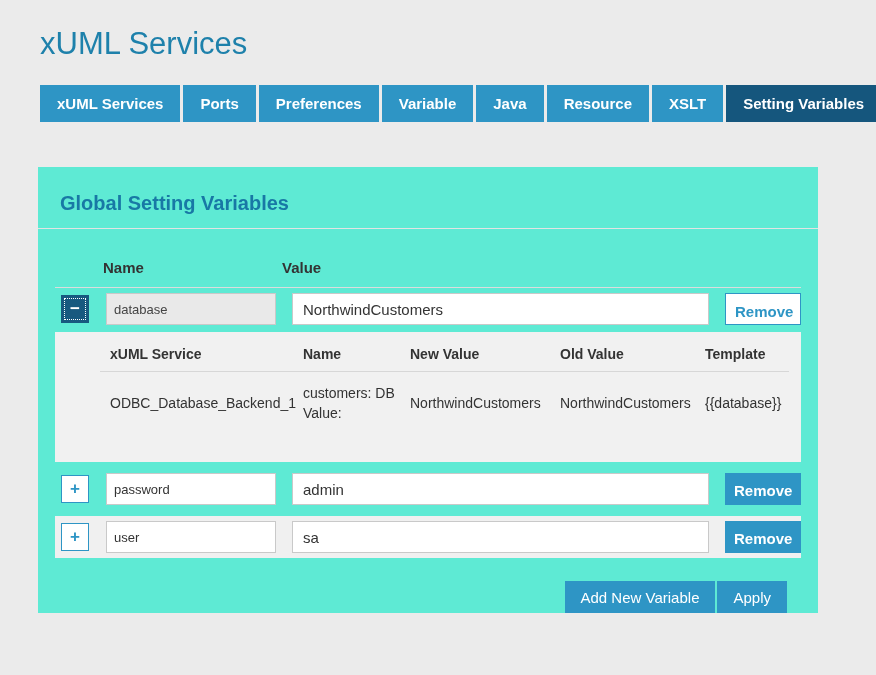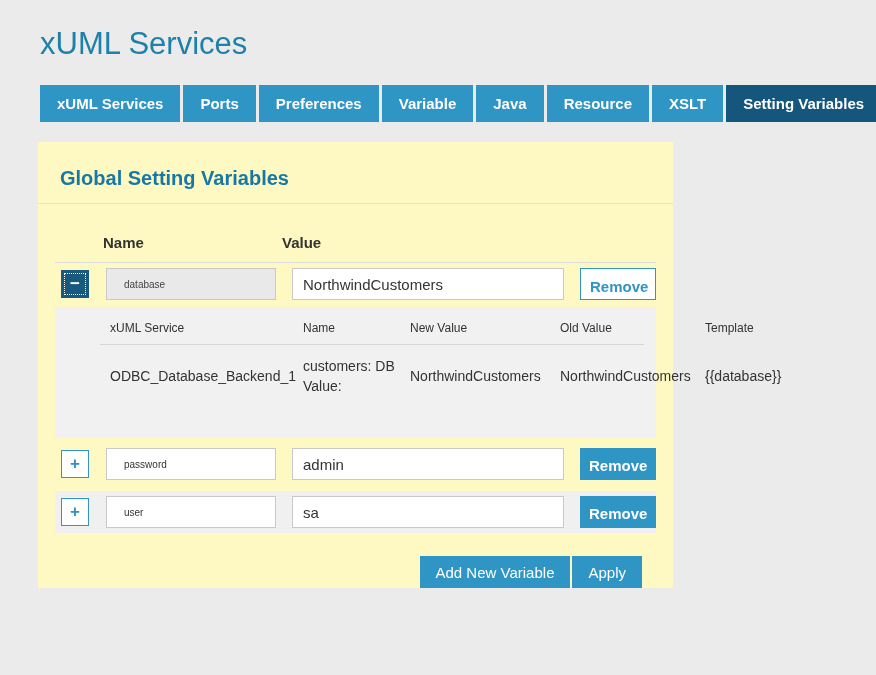--- a/index.html
+++ b/index.html
@@ -27,23 +27,23 @@
     margin-right: 3px;
     background: #2e95c5;
     color: #ffffff;
     font-size: 15px;
     font-weight: bold;
     cursor: pointer;
     white-space: nowrap;
   }
   .tab.active { background: #15567d; }
   .panel {
-    margin: 20px 38px 0 38px;
-    background: #fef9c3;
-    width: 635px;
+    margin: 45px 38px 0 38px;
+    background: #5eead4;
+    width: 780px;
   }
   .panel-heading {
     padding: 25px 0 0 22px;
     height: 62px;
     font-size: 20px;
     font-weight: bold;
     color: #1878a5;
     border-bottom: 1px solid #e3e3e3;
   }
   .inner { margin: 0 17px; }
@@ -88,22 +88,22 @@
     border: 1px solid #17597f;
     color: #ffffff;
     outline: 1px dotted #ffffff;
     outline-offset: -4px;
   }
   .name-input {
     margin-left: 17px;
     width: 170px;
     height: 32px;
     border: 1px solid #c9c9c9;
-    padding: 0 17px;
-    font-size: 10px;
+    padding: 0 7px;
+    font-size: 13px;
     font-family: inherit;
     color: #333;
     background: #ffffff;
   }
   .name-input:disabled { background: #e9e9e9; color: #444; }
   .value-input {
     margin-left: 16px;
     flex: 1;
     height: 32px;
     border: 1px solid #c9c9c9;
@@ -137,22 +137,22 @@
     padding-top: 14px;
   }
   .detail-grid {
     display: grid;
     grid-template-columns: 193px 107px 150px 145px 1fr;
     padding-left: 55px;
     padding-right: 12px;
     align-items: center;
   }
   .detail-grid.head div {
-    font-size: 12px;
-    font-weight: normal;
+    font-size: 14px;
+    font-weight: bold;
     color: #333;
     padding-bottom: 9px;
   }
   .detail-divider {
     border-top: 1px solid #d7d7d7;
     margin: 0 12px 0 45px;
   }
   .detail-grid.data { padding-top: 11px; }
   .detail-grid.data div {
     font-size: 14px;

